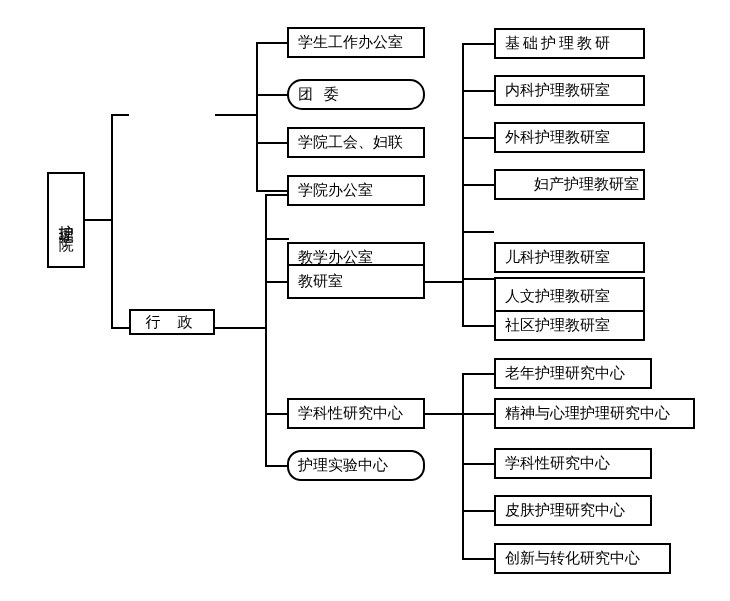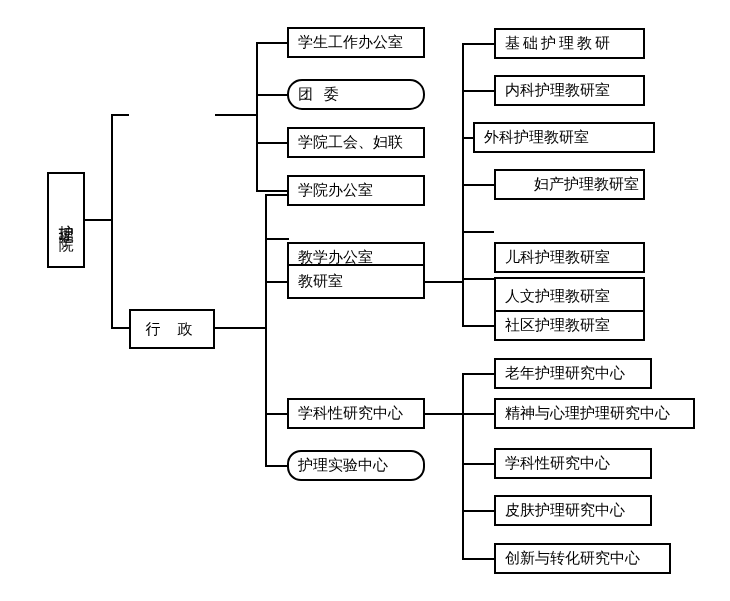--- a/index.html
+++ b/index.html
@@ -89,34 +89,34 @@
   <div class="line h" style="left:425px; top:413px; width:39px;"></div>
   <div class="line v" style="left:462px; top:373px; height:186px;"></div>
   <div class="line h" style="left:462px; top:373px; width:32px;"></div>
   <div class="line h" style="left:462px; top:413px; width:32px;"></div>
   <div class="line h" style="left:462px; top:463px; width:32px;"></div>
   <div class="line h" style="left:462px; top:510px; width:32px;"></div>
   <div class="line h" style="left:462px; top:558px; width:32px;"></div>
 
   <div class="node root" style="left:47px; top:172px; width:38px; height:96px;">护理学院</div>
 
-  <div class="node center spaced" style="left:129px; top:309px; width:86px; height:40px;">行 政</div>
+  <div class="node center spaced" style="left:129px; top:309px; width:86px; height:26px;">行 政</div>
 
   <div class="node left" style="left:287px; top:27px; width:138px; height:31px;">学生工作办公室</div>
   <div class="node left wide-space" style="left:287px; top:79px; width:138px; height:31px;border-radius:15px;">团 委</div>
   <div class="node left" style="left:287px; top:127px; width:138px; height:31px;">学院工会、妇联</div>
   <div class="node left" style="left:287px; top:175px; width:138px; height:31px;">学院办公室</div>
   <div class="node left" style="left:287px; top:223px; width:138px; height:31px;margin-top:19px;">教学办公室</div>
   <div class="node left" style="left:287px; top:264px; width:138px; height:35px;">教研室</div>
   <div class="node left" style="left:287px; top:398px; width:138px; height:31px;">学科性研究中心</div>
   <div class="node left" style="left:287px; top:450px; width:138px; height:31px;border-radius:14px;">护理实验中心</div>
 
   <div class="node left wide-space" style="left:494px; top:28px; width:151px; height:31px;">基础护理教研</div>
   <div class="node left" style="left:494px; top:75px; width:151px; height:31px;">内科护理教研室</div>
-  <div class="node left" style="left:473px; top:122px; width:182px; height:31px;">外科护理教研室</div>
+  <div class="node left" style="left:494px; top:122px; width:151px; height:31px;">外科护理教研室</div>
   <div class="node left" style="left:494px; top:169px; width:151px; height:31px;padding-left:38px;">妇产护理教研室</div>
   <div class="node left" style="left:494px; top:216px; width:151px; height:31px;margin-top:26px;">儿科护理教研室</div>
   <div class="node left" style="left:494px; top:263px; width:151px; height:38px;margin-top:14px;">人文护理教研室</div>
   <div class="node left" style="left:494px; top:310px; width:151px; height:31px;">社区护理教研室</div>
 
   <div class="node left" style="left:494px; top:358px; width:158px; height:31px;">老年护理研究中心</div>
   <div class="node left" style="left:494px; top:398px; width:201px; height:31px;">精神与心理护理研究中心</div>
   <div class="node left" style="left:494px; top:448px; width:158px; height:31px;">学科性研究中心</div>
   <div class="node left" style="left:494px; top:495px; width:158px; height:31px;">皮肤护理研究中心</div>
   <div class="node left" style="left:494px; top:543px; width:177px; height:31px;">创新与转化研究中心</div>

